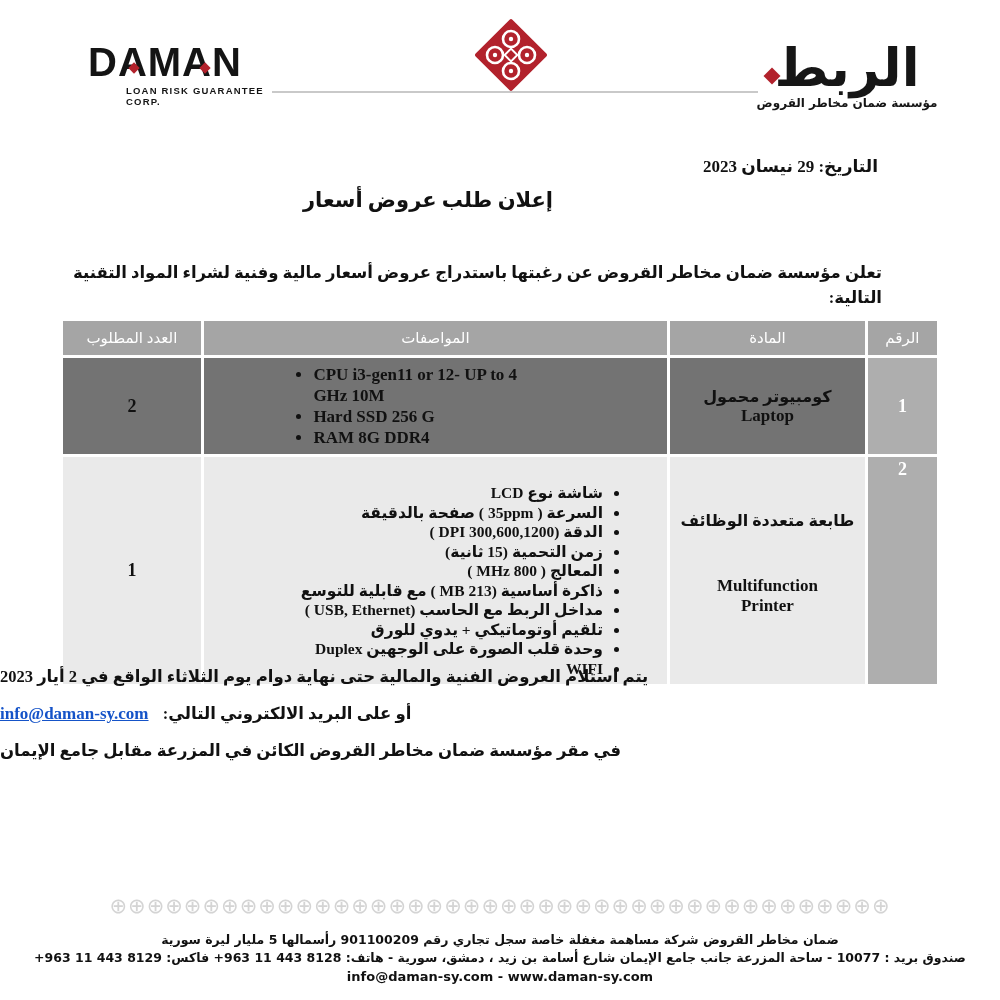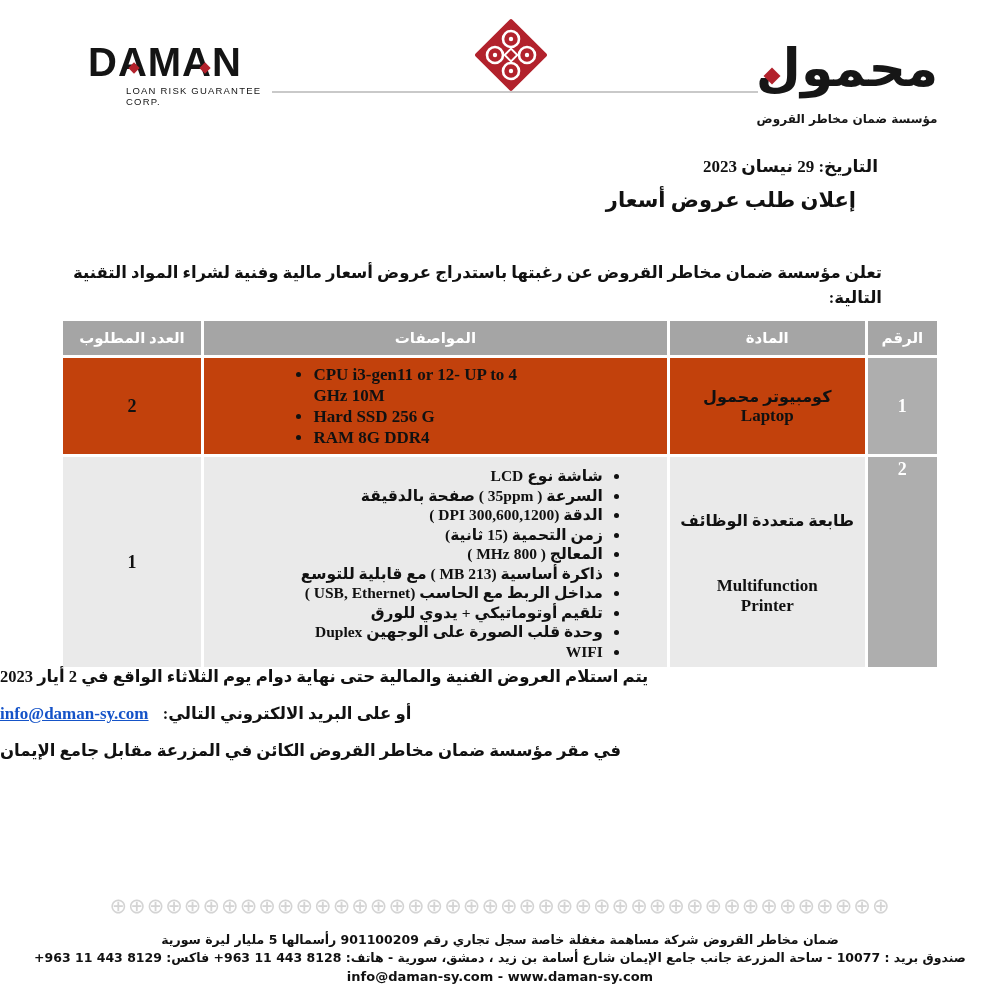--- a/index.html
+++ b/index.html
@@ -7,55 +7,55 @@
         font-family:"Liberation Serif","DejaVu Sans",serif;color:#111;}
   .abs{position:absolute;}
 
   
   .hdr-rule{left:272px;top:91px;width:486px;height:2px;background:#c9c9c9;}
   .daman-logo{left:88px;top:42px;width:190px;}
   .daman-word{font-family:"Liberation Sans","DejaVu Sans",sans-serif;font-weight:bold;
               font-size:40px;letter-spacing:1px;color:#141414;line-height:40px;position:relative;}
   .a-accent{position:absolute;width:8px;height:8px;background:#b2222c;transform:rotate(45deg);top:22px;}
   .a-accent.a1{left:42px;} .a-accent.a2{left:113px;}
-  .daman-sub{font-family:"Liberation Sans","DejaVu Sans",sans-serif;font-weight:normal;
+  .daman-sub{font-family:"Liberation Sans","DejaVu Sans",sans-serif;font-weight:bold;
              font-size:9.5px;letter-spacing:1.2px;color:#141414;margin-top:3px;padding-left:38px;}
   .emblem{left:468px;top:12px;}
   .ar-logo{right:58px;top:40px;width:190px;text-align:center;direction:rtl;}
   .ar-word{font-family:"DejaVu Sans",sans-serif;font-weight:bold;font-size:52px;line-height:56px;
            color:#161616;position:relative;}
   .ar-dot{position:absolute;left:14px;top:30px;width:12px;height:12px;background:#b2222c;transform:rotate(45deg);}
-  .ar-sub{font-family:"DejaVu Sans",sans-serif;font-weight:bold;font-size:12px;color:#161616;margin-top:16px;}
+  .ar-sub{font-family:"DejaVu Sans",sans-serif;font-weight:bold;font-size:12px;color:#161616;margin-top:0px;}
 
   
   .date-line{right:122px;top:156px;direction:rtl;font-weight:bold;font-size:17px;}
-  .doc-title{left:0;top:188px;width:856px;direction:rtl;font-weight:bold;font-size:21px;}
+  .doc-title{left:0;top:188px;width:856px;text-align:center;direction:rtl;font-weight:bold;font-size:21px;}
   .intro{left:64px;top:260px;width:818px;direction:rtl;text-align:right;font-weight:bold;
          font-size:16.5px;line-height:25px;}
 
   
   .quote-table{left:60px;top:318px;width:880px;border-collapse:separate;border-spacing:3px;direction:rtl;}
-  .quote-table th{background:#a5a5a5;color:#ffffff;font-weight:bold;font-size:15px;height:30px;padding:2px 4px;}
+  .quote-table th{background:#a5a5a5;color:#ffffff;font-weight:normal;font-size:15px;height:30px;padding:2px 4px;}
   .quote-table td{padding:2px 4px;vertical-align:middle;}
   td.numcell{background:#aeaeae;color:#ffffff;text-align:center;font-weight:bold;font-size:18px;}
-  tr.r1 td.datacell{background:#c2410c;}
+  tr.r1 td.datacell{background:#737373;}
   tr.r2 td.datacell{background:#eaeaea;}
   .col-num{width:70px;} .col-item{width:196px;} .col-specs{width:468px;} .col-qty{width:140px;}
   .itemcell{text-align:center;font-weight:bold;}
   .item-ar{font-size:16px;direction:rtl;}
   .item-en{font-size:17px;direction:ltr;}
   tr.r1 td{height:84px;}
   tr.r2 td{height:202px;vertical-align:top;}
   tr.r2 .item-ar{margin-top:52px;}
   tr.r2 .item-en{margin-top:46px;width:150px;margin-left:auto;margin-right:auto;line-height:20px;text-align:center;}
   ul.specs-en{direction:ltr;text-align:left;list-style:disc;font-weight:bold;font-size:17px;
               line-height:21px;width:272px;margin:4px auto;padding:0 0 0 28px;}
   ul.specs-en li{max-width:234px;}
   ul.specs-ar{direction:rtl;list-style:disc;font-weight:bold;font-size:15.5px;
-              line-height:19.5px;margin:7px 40px 4px 6px;padding:0 20px 0 0;}
+              line-height:19.5px;margin:24px 40px 4px 6px;padding:0 20px 0 0;}
   .qtycell{text-align:center;font-weight:bold;font-size:18px;color:#111;}
 
   
   .closing{left:0;top:658px;width:1000px;text-align:left;direction:rtl;font-weight:bold;
            font-size:16.5px;line-height:37px;}
   .closing .email-link{color:#1553c8;text-decoration:underline;direction:ltr;unicode-bidi:embed;
                        margin-right:10px;font-size:17px;}
 
   
   .ornaments{left:0;top:894px;width:1000px;text-align:center;color:#d4d4d4;font-size:21px;
@@ -92,21 +92,21 @@
       <circle cx="43" cy="27" r="2.2" fill="#fff"></circle>
       <circle cx="43" cy="59" r="2.2" fill="#fff"></circle>
       <circle cx="27" cy="43" r="2.2" fill="#fff"></circle>
       <circle cx="59" cy="43" r="2.2" fill="#fff"></circle>
       <rect x="38.5" y="38.5" width="9" height="9" transform="rotate(45 43 43)" fill="none" stroke="#fff" stroke-width="2"></rect>
     </svg>
   </div>
 
   <div class="abs ar-logo">
     <div class="ar-word">
-      <span>محمول</span>
+      <span>الربط</span>
       <span class="ar-dot"></span>
     </div>
     <div class="ar-sub">مؤسسة ضمان مخاطر القروض</div>
   </div>
 
   <div class="abs date-line">التاريخ:  29 نيسان 2023</div>
   <div class="abs doc-title">إعلان طلب عروض أسعار</div>
   <div class="abs intro">تعلن مؤسسة ضمان مخاطر القروض عن رغبتها باستدراج عروض أسعار  مالية وفنية لشراء المواد التقنية التالية:</div>
 
   <table class="abs quote-table">

